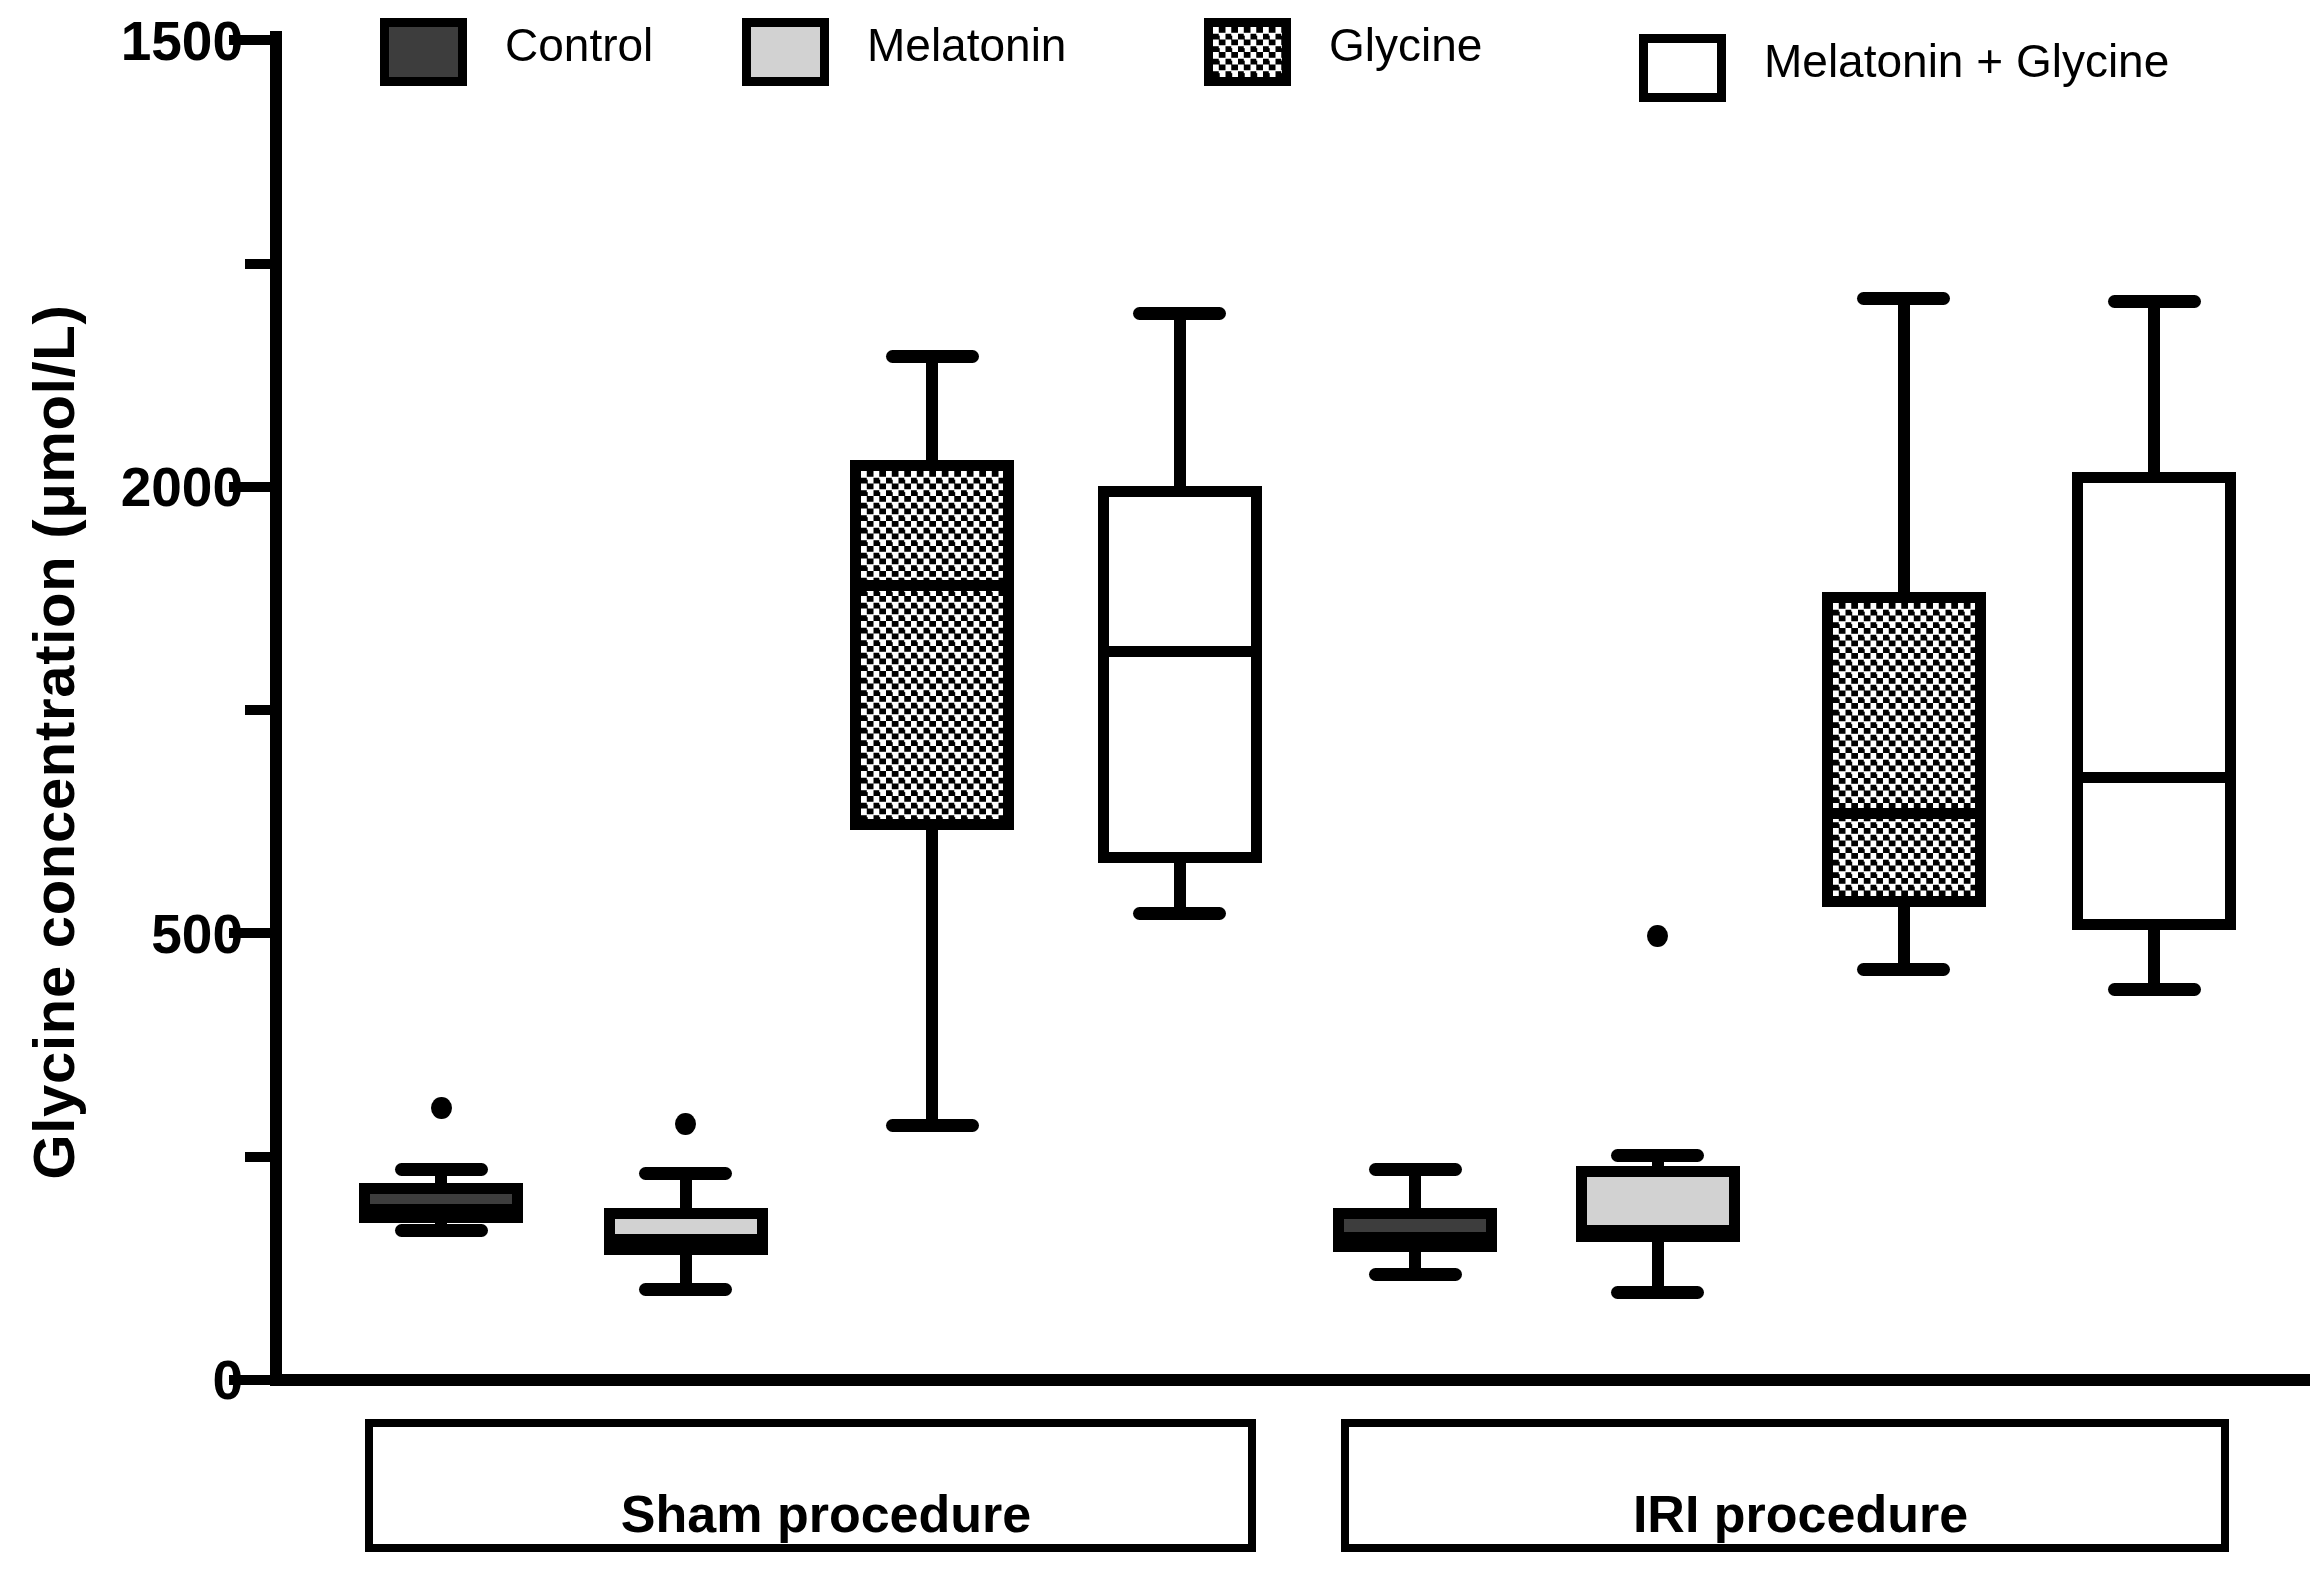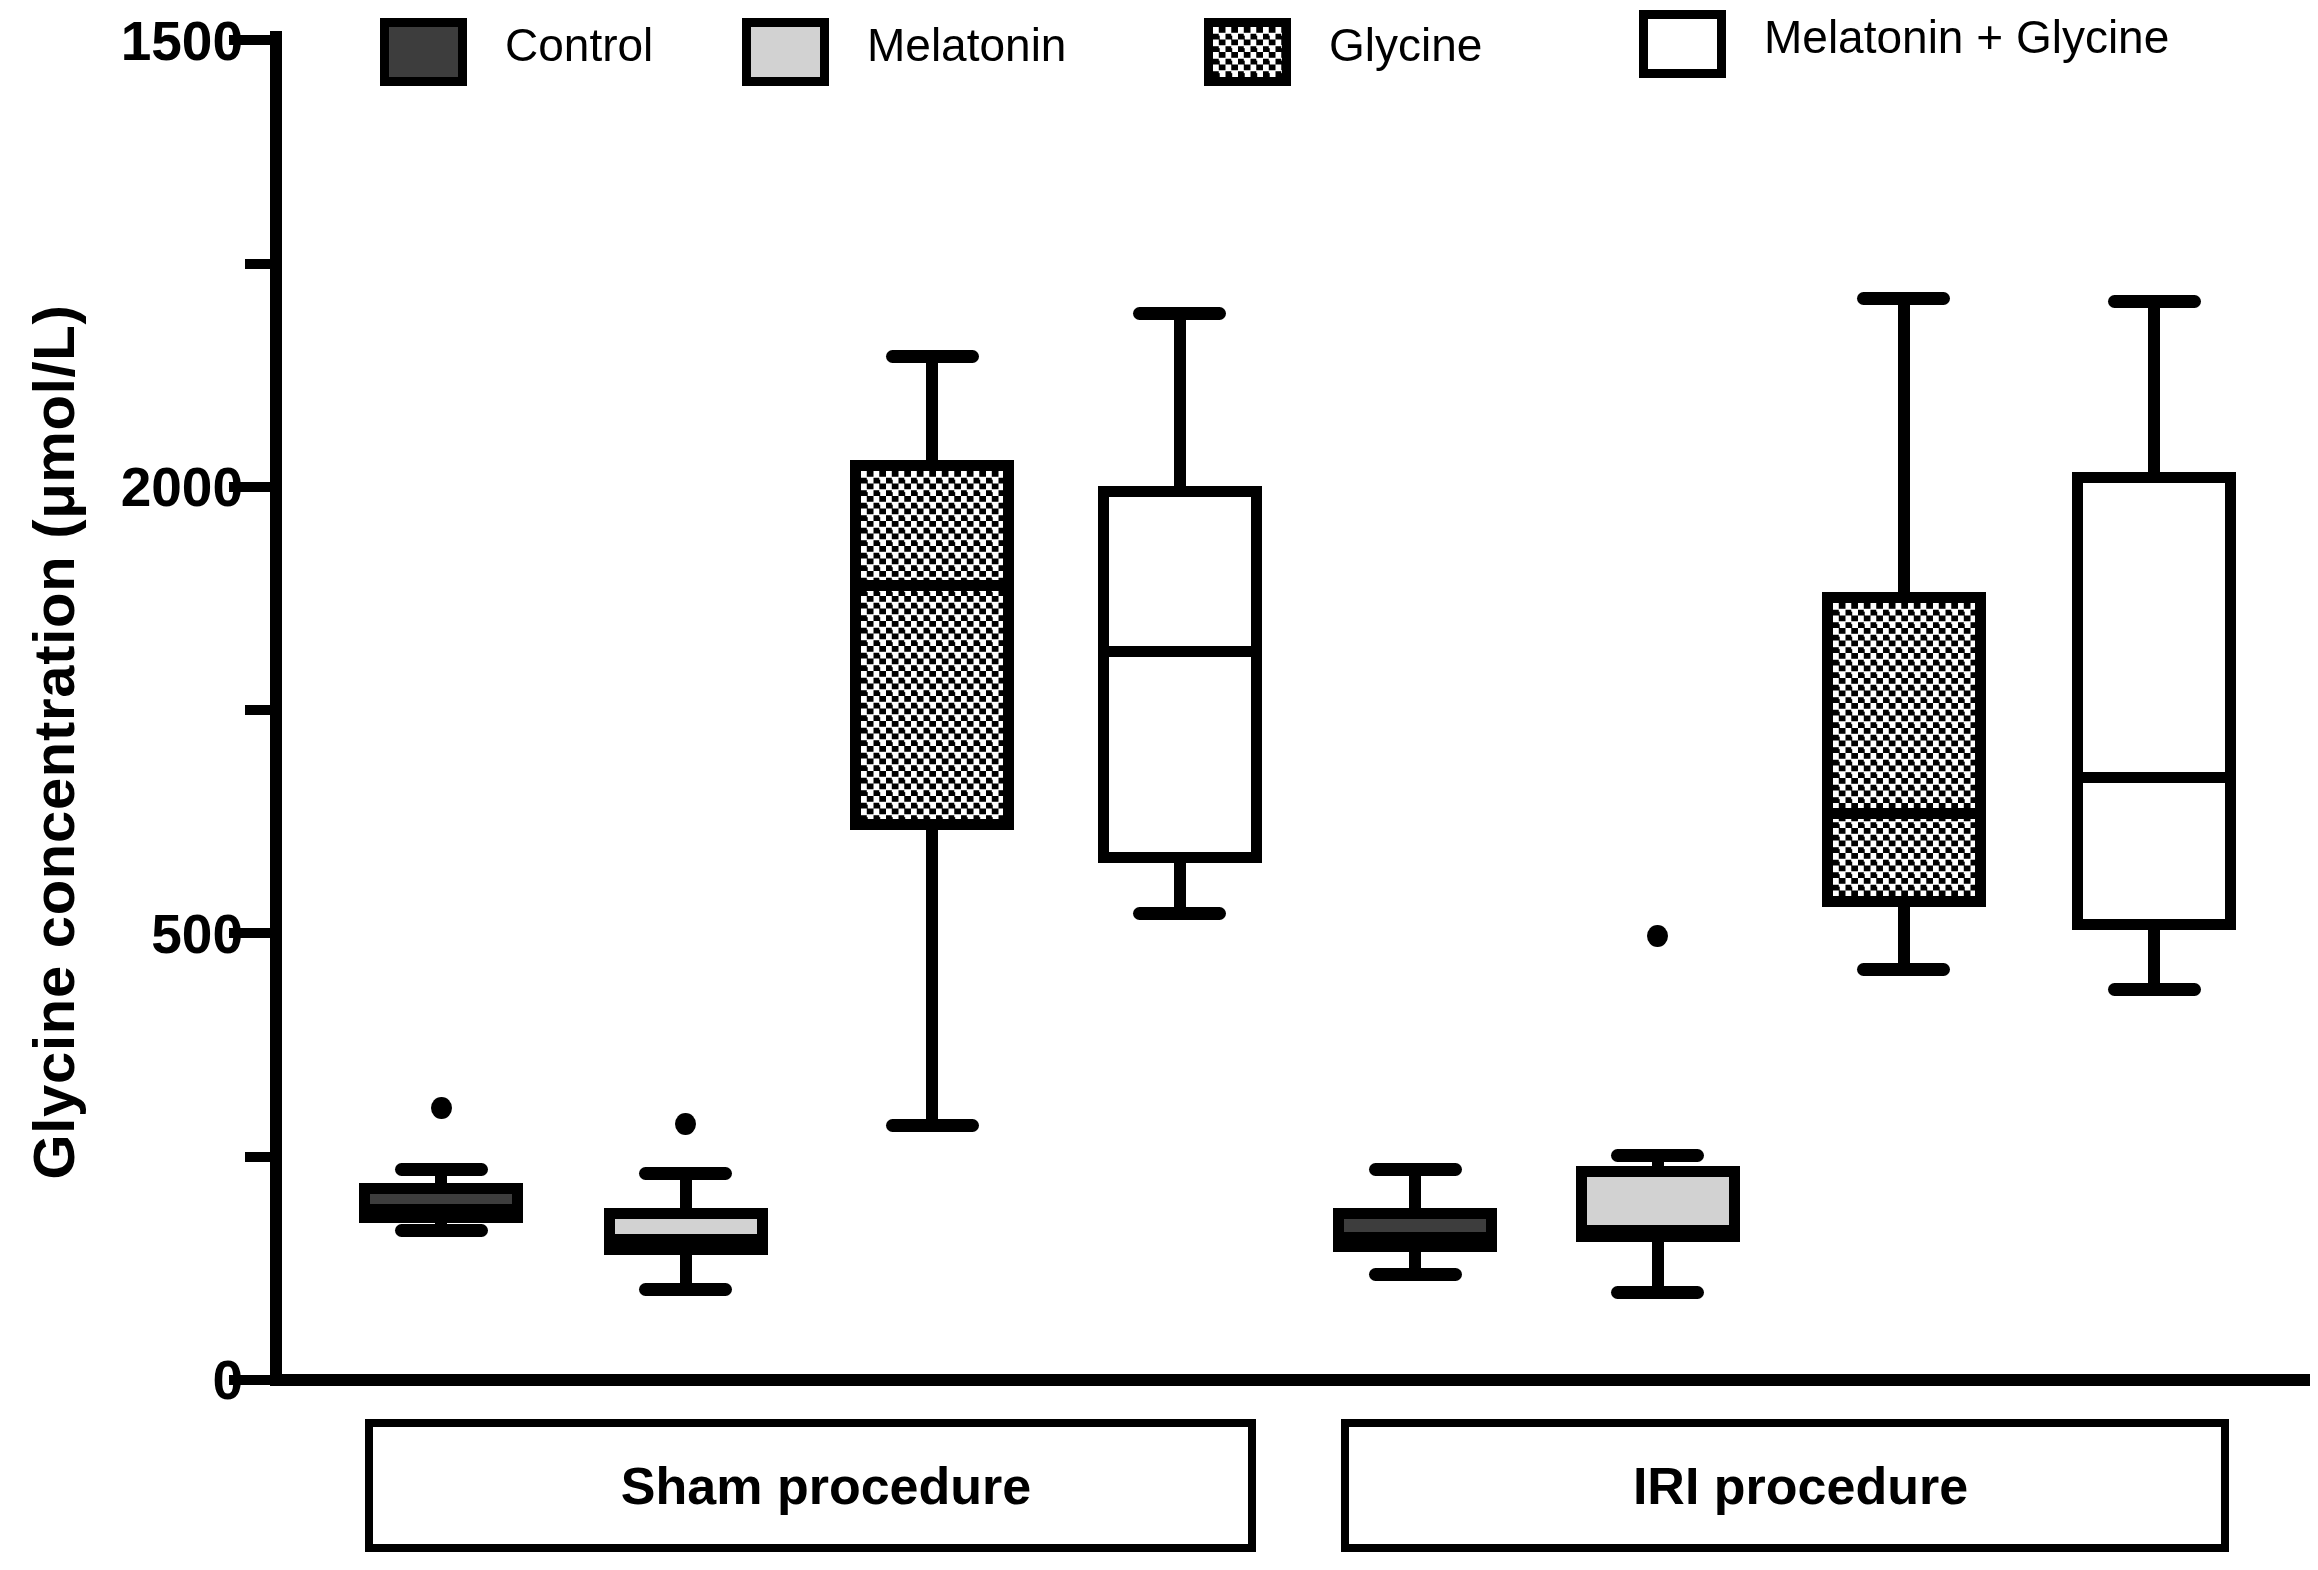--- a/index.html
+++ b/index.html
@@ -25,21 +25,21 @@
     background-size:12.5px 12.5px;
   }
   .legend-label{font-size:46px;white-space:nowrap;}
   .whisker{position:absolute;background:#000;}
   .cap{position:absolute;background:#000;border-radius:6.6px;}
   .boxfill{position:absolute;border:11px solid #000;box-sizing:border-box;}
   .median{position:absolute;background:#000;}
   .outlier{position:absolute;width:20.7px;height:22px;background:#000;border-radius:50%;}
   .group-box{
     position:absolute;border:8px solid #000;background:#ffffff;box-sizing:border-box;
-    display:flex;align-items:center;justify-content:center;padding-left:31px;
+    display:flex;align-items:flex-end;justify-content:center;padding-left:31px;
   }
   .group-label{font-size:52px;font-weight:bold;white-space:nowrap;}
 </style>
 </head>
 <body>
 
 <div class="figure" id="figure">
   <div class="y-title">Glycine concentration (μmol/L)</div>
   <div id="axes-layer">
       <div class="abs black" style="left: 270px; top: 31px; width: 11.8px; height: 1355px;"></div>
@@ -62,21 +62,21 @@
         <div class="legend-label">Control</div>
       </div>
       <div class="legend-item" style="left: 742px; top: 17.7px;">
         <div class="swatch" style="background: rgb(210, 210, 210);"></div>
         <div class="legend-label">Melatonin</div>
       </div>
       <div class="legend-item" style="left: 1204px; top: 17.7px;">
         <div class="swatch checkerboard"></div>
         <div class="legend-label">Glycine</div>
       </div>
-      <div class="legend-item" style="left: 1592px; top: 10px; padding-left: 47px;">
+      <div class="legend-item" style="left: 1592px; top: 34px; padding-left: 47px;">
         <div class="swatch" style="background: rgb(255, 255, 255);"></div>
         <div class="legend-label">Melatonin + Glycine</div>
       </div>
     </div>
   <div id="plot-layer">
       <div class="whisker" style="left: 435px; top: 1169px; width: 11.8px; height: 61px;"></div>
       <div class="cap" style="left: 395px; top: 1163px; width: 93px; height: 12.5px;"></div>
       <div class="cap" style="left: 395px; top: 1224px; width: 93px; height: 12.5px;"></div>
       <div class="boxfill" style="left: 359px; top: 1183px; width: 164px; height: 40px; background: rgb(61, 61, 61);"></div>
       <div class="median" style="left: 359px; top: 1204px; width: 164px; height: 11px;"></div>

